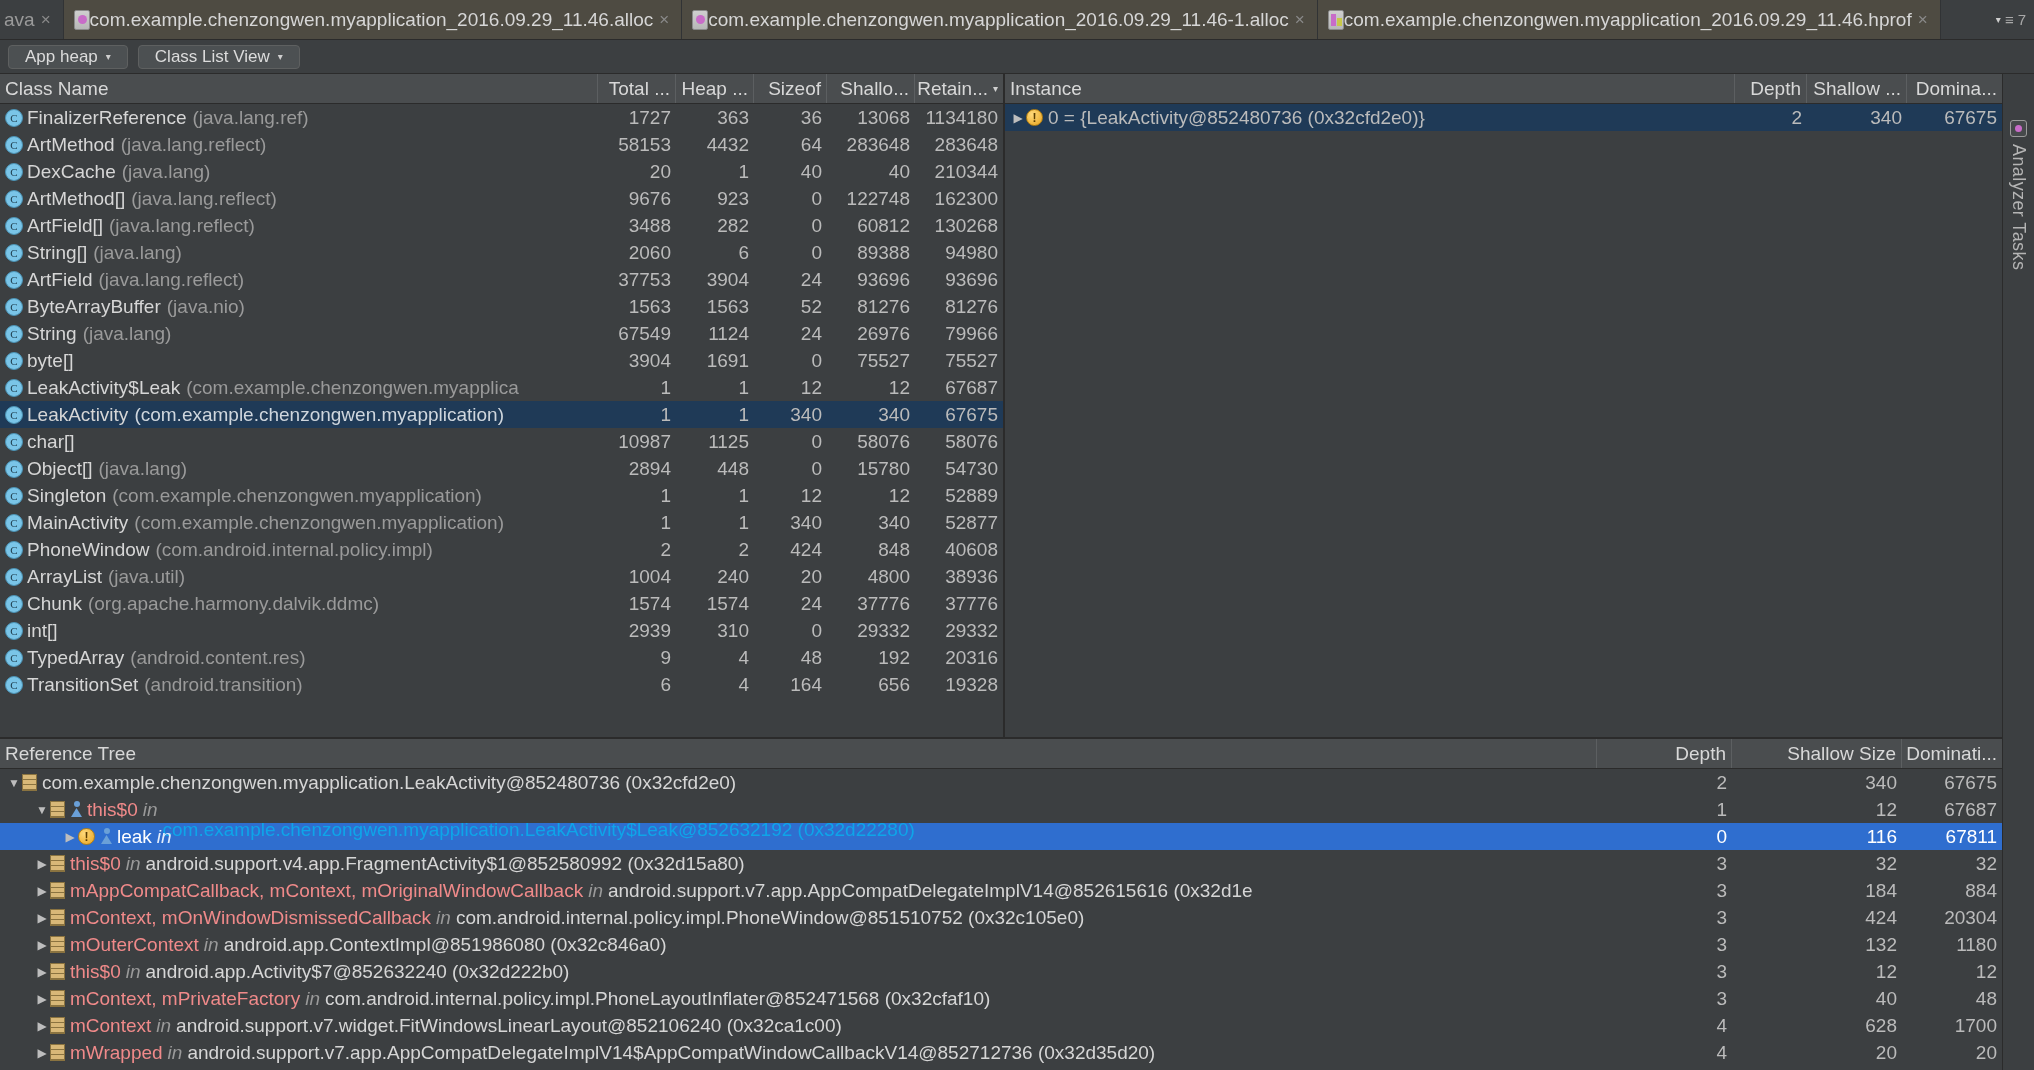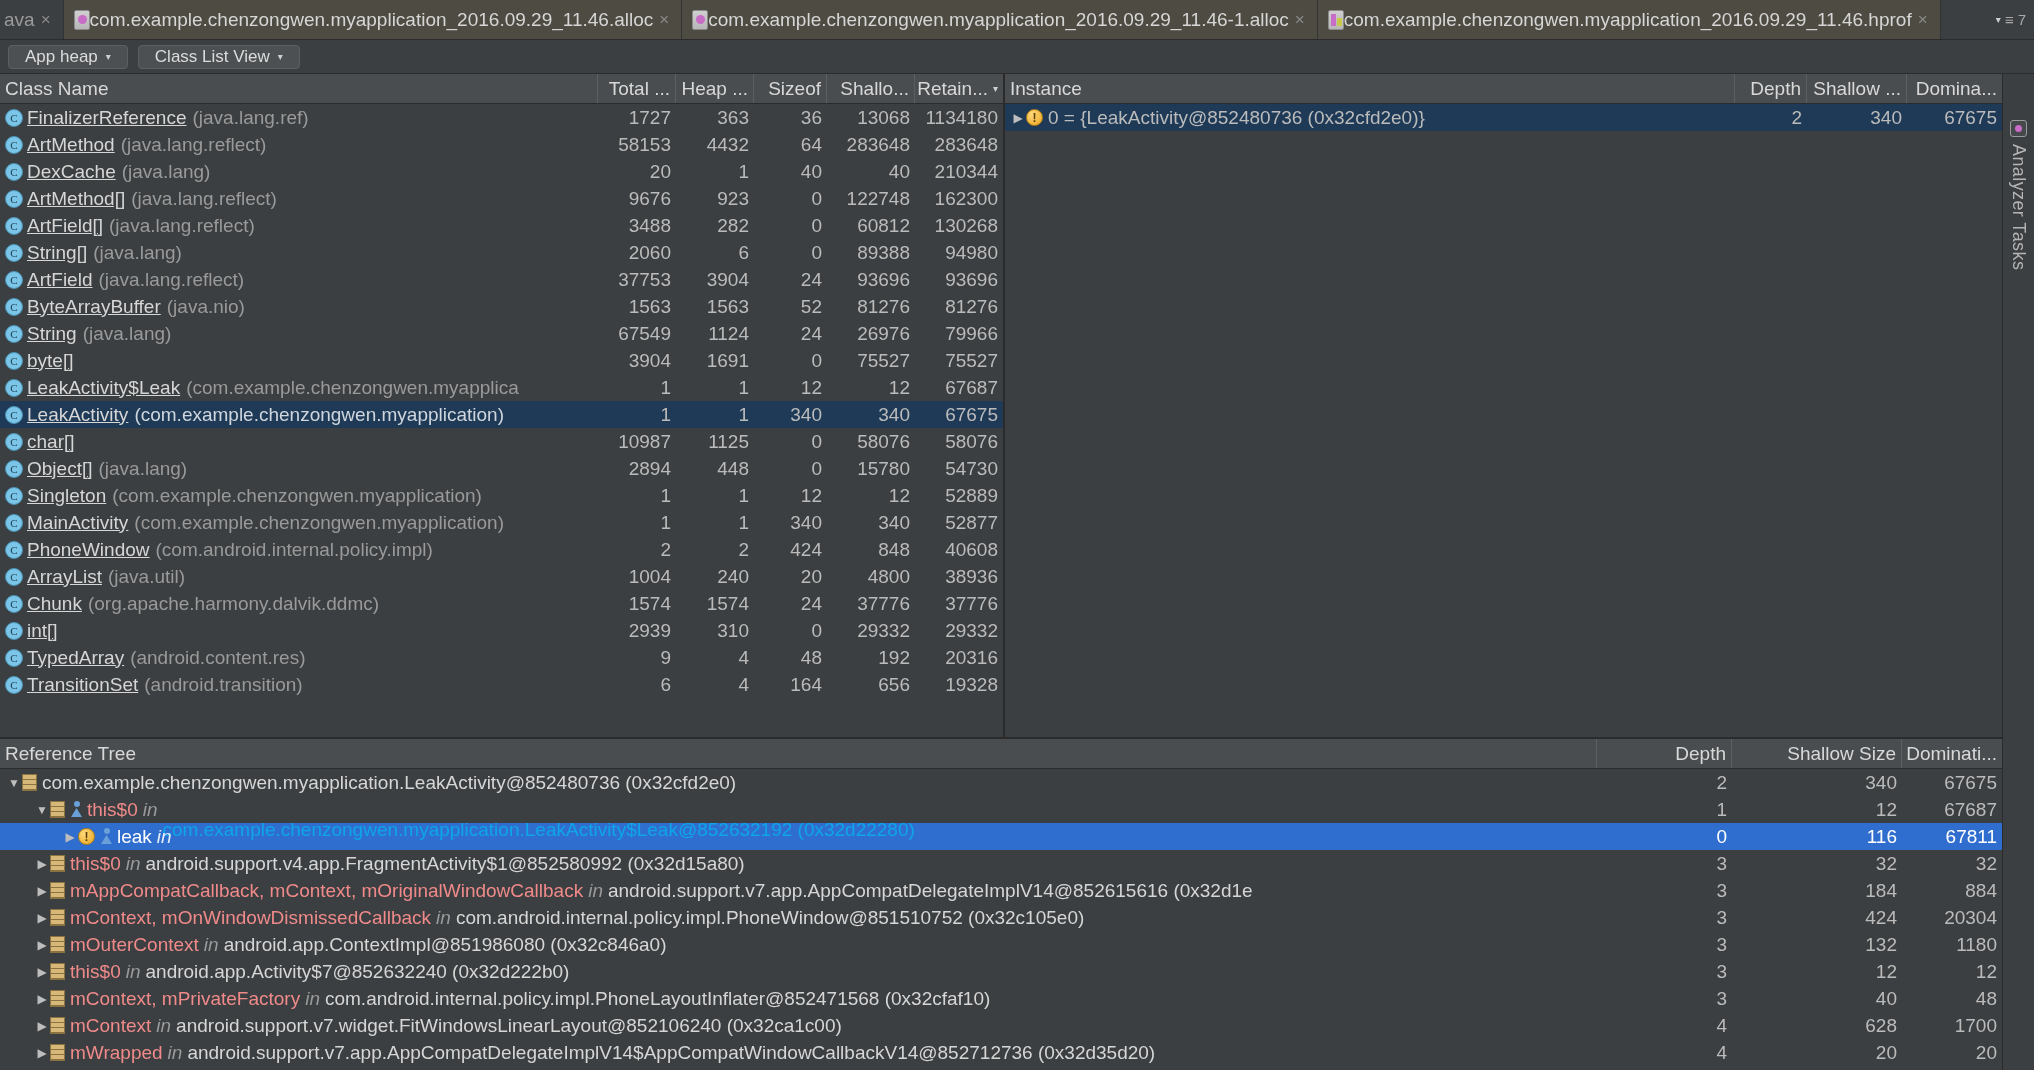--- a/index.html
+++ b/index.html
@@ -87,21 +87,21 @@
   .cell { padding: 0 5px; overflow: hidden; display: flex; align-items: center; }
   .cell.num { justify-content: flex-end; }
 
   
   .cls-icon {
     width: 18px; height: 18px; border-radius: 50%; flex: 0 0 18px;
     background: #7ac5e8; border: 1px solid #4b93b5; margin-right: 4px;
     display: inline-flex; align-items: center; justify-content: center;
     font-size: 11px; color: #1d3c4c; font-family: "Liberation Serif", serif;
   }
-  .cls-name { color: #d6d6d6; text-decoration: underline; }
+  .cls-name { color: #d6d6d6; }
   .cls-pkg { color: #9a9a9a; margin-left: 6px; }
   .row.sel .cls-pkg { color: #cfd6dd; }
 
   
   #class-panel { flex: 0 0 1005px; border-right: 2px solid #2b2b2b; }
   #class-panel .col-name { flex: 1 1 auto; min-width: 0; }
   #class-panel .col-total { flex: 0 0 78px; }
   #class-panel .col-heap  { flex: 0 0 78px; }
   #class-panel .col-size  { flex: 0 0 73px; }
   #class-panel .col-shal  { flex: 0 0 88px; }

